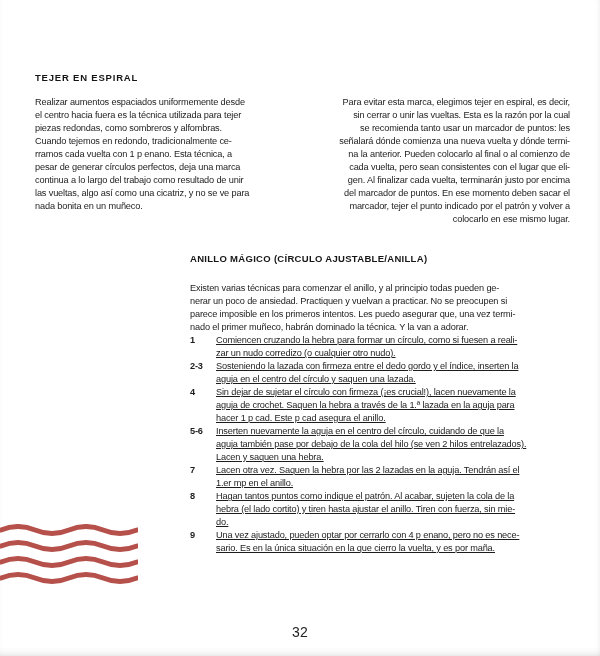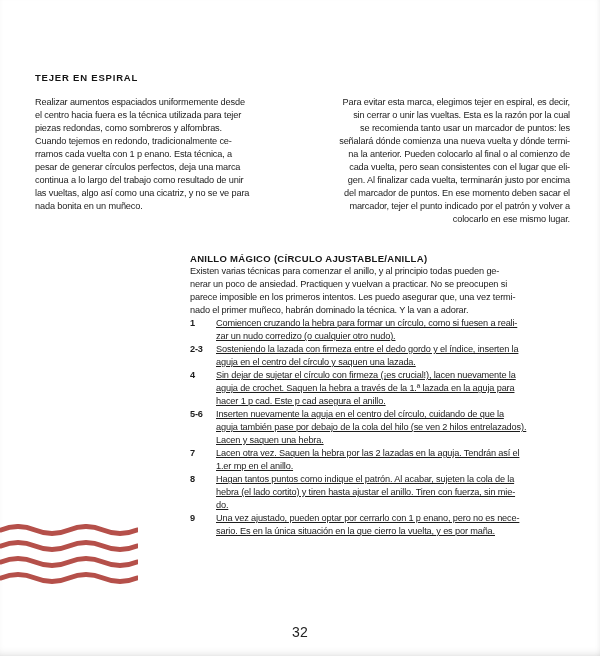--- a/index.html
+++ b/index.html
@@ -25,21 +25,21 @@
     font-size: 9.2px;
     line-height: 13px;
     letter-spacing: -0.15px;
     white-space: pre-line;
     margin: 0;
   }
   .title-left { position: absolute; left: 35px; top: 71px; text-align: center; }
   .col-left  { position: absolute; left: 35px;  top: 96px; width: 252px; }
   .col-right { position: absolute; left: 284px; top: 96px; width: 286px; text-align: right; }
   .section   { position: absolute; left: 190px; top: 252px; width: 392px; }
-  .section .h-title { letter-spacing: 0.3px; }
+  .section .h-title { letter-spacing: 0.3px; margin-bottom: 17px; }
   .steps { margin-top: 0; }
   .step { display: flex; align-items: flex-start; }
   .step-num {
     flex: none;
     width: 26px;
     font-size: 9.2px;
     line-height: 13px;
     font-weight: 700;
     letter-spacing: -0.15px;
   }
@@ -125,21 +125,21 @@
 
         <div class="step">
           <span class="step-num">8</span>
           <span class="step-text">Hagan tantos puntos como indique el patrón. Al acabar, sujeten la cola de la
 hebra (el lado cortito) y tiren hasta ajustar el anillo. Tiren con fuerza, sin mie-
 do.</span>
         </div>
 
         <div class="step">
           <span class="step-num">9</span>
-          <span class="step-text">Una vez ajustado, pueden optar por cerrarlo con 1 p enano, pero no es nece-
+          <span class="step-text">Una vez ajustado, pueden optar por cerrarlo con 4 p enano, pero no es nece-
 sario. Es en la única situación en la que cierro la vuelta, y es por maña.</span>
         </div>
       </div>
   </div>
 
   <svg class="waves" width="138" height="64" viewBox="0 0 138 64" aria-hidden="true">
     <path class="wave-path" d="M1,6 Q18,-1 35,6 T69,6 T103,6 T137,6" fill="none" stroke="#b5504a" stroke-width="5" stroke-linecap="round"></path>
     <path class="wave-path" d="M1,6 Q18,-1 35,6 T69,6 T103,6 T137,6" transform="translate(0,16)" fill="none" stroke="#b5504a" stroke-width="5" stroke-linecap="round"></path>
     <path class="wave-path" d="M1,6 Q18,-1 35,6 T69,6 T103,6 T137,6" transform="translate(0,32)" fill="none" stroke="#b5504a" stroke-width="5" stroke-linecap="round"></path>
     <path class="wave-path" d="M1,6 Q18,-1 35,6 T69,6 T103,6 T137,6" transform="translate(0,48)" fill="none" stroke="#b5504a" stroke-width="5" stroke-linecap="round"></path>

